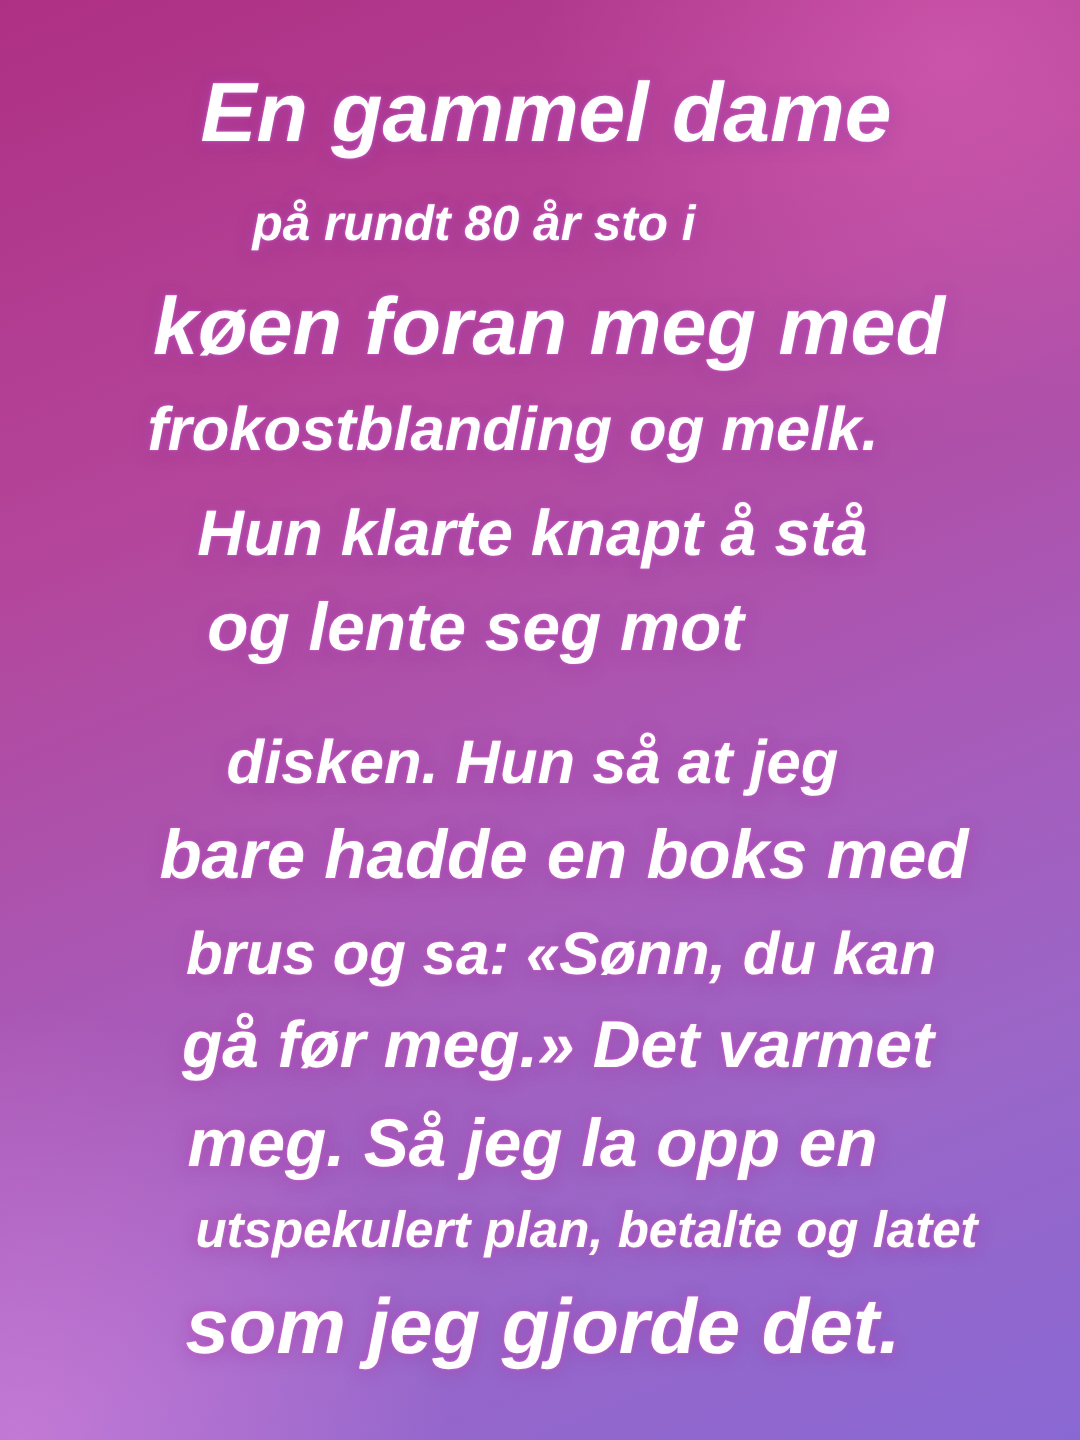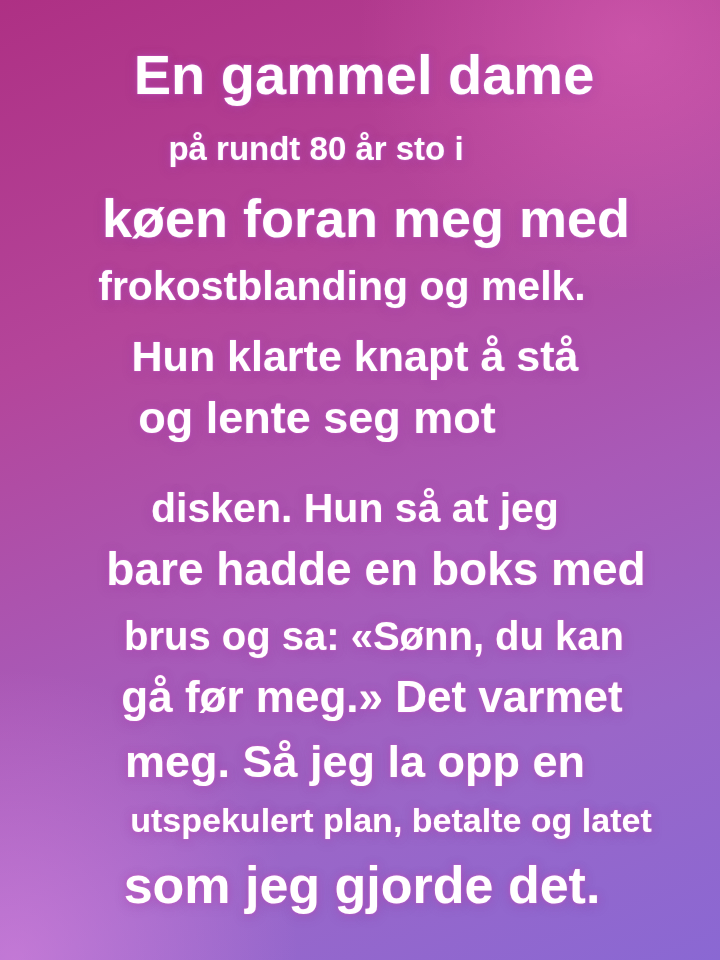--- a/index.html
+++ b/index.html
@@ -14,20 +14,21 @@
   }
   .stage {
     position: relative;
     width: 720px;
     height: 960px;
     overflow: hidden;
     background:
       radial-gradient(55% 38% at 88% 4%,  rgba(255,130,215,0.30), rgba(255,130,215,0) 70%),
       radial-gradient(55% 42% at 2% 100%, rgba(255,150,235,0.40), rgba(255,150,235,0) 72%),
       linear-gradient(158deg, #ae3084 0%, #b4459a 30%, #a85ab8 58%, #9a66c8 78%, #8a68d3 100%);
+    font-style: italic;
   }
   .line {
     position: absolute;
     left: 0;
     right: 0;
     text-align: center;
     white-space: nowrap;
     color: #ffffff;
     font-weight: 600;
     line-height: 1;

